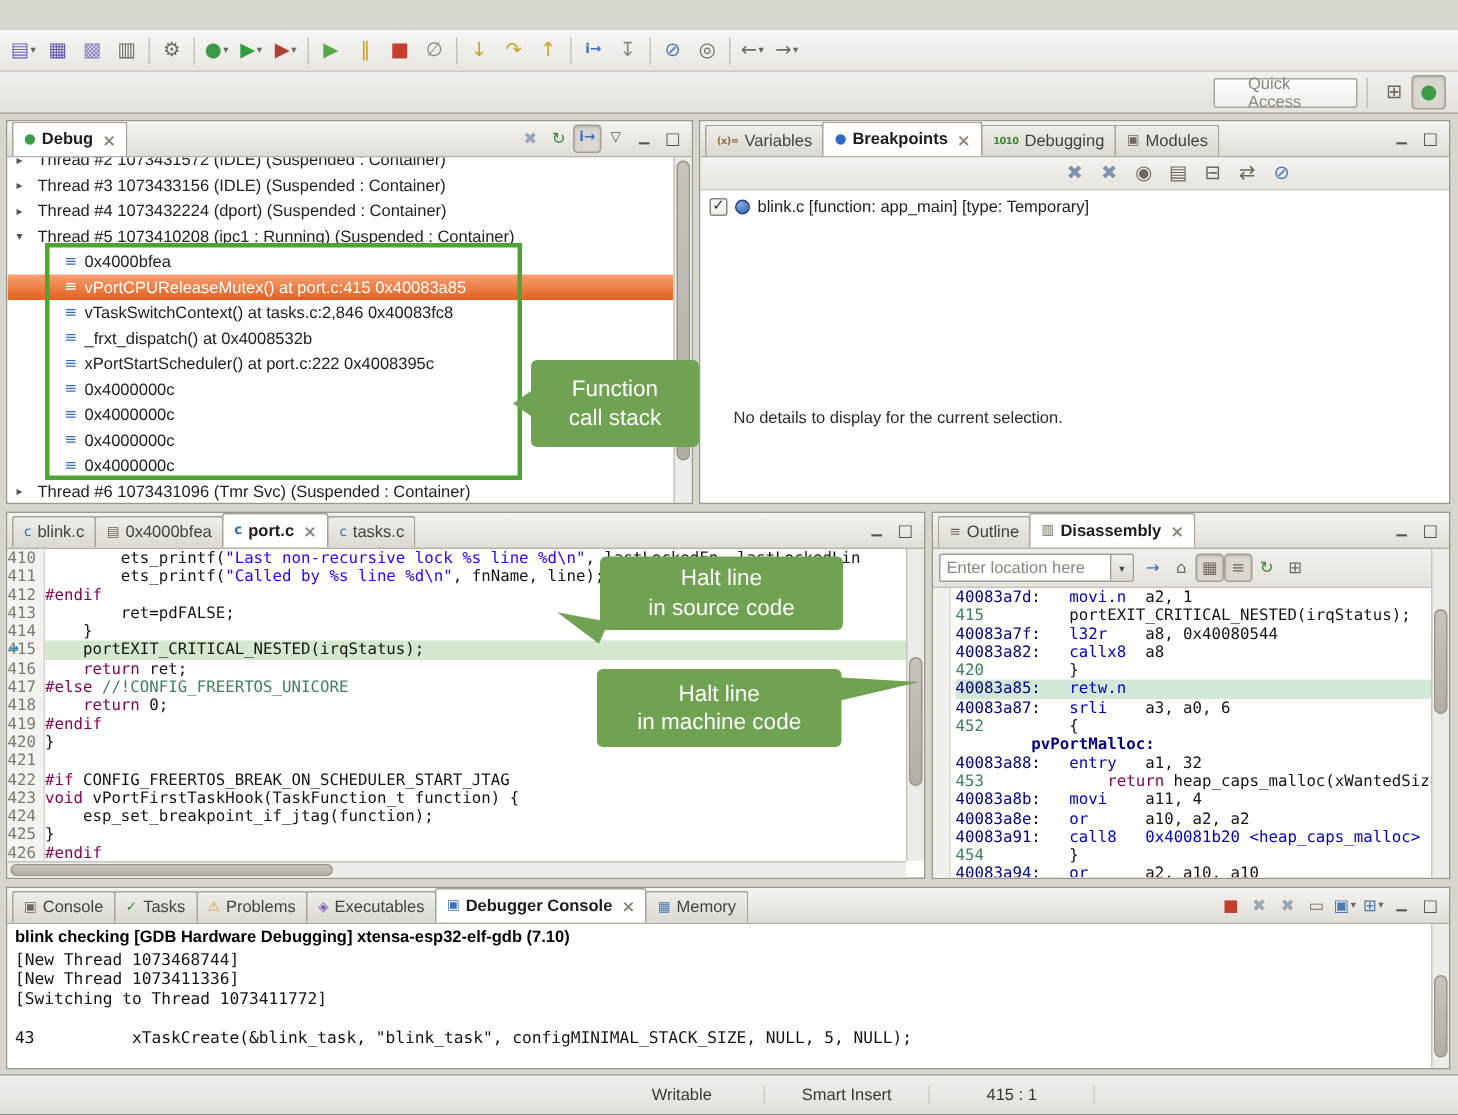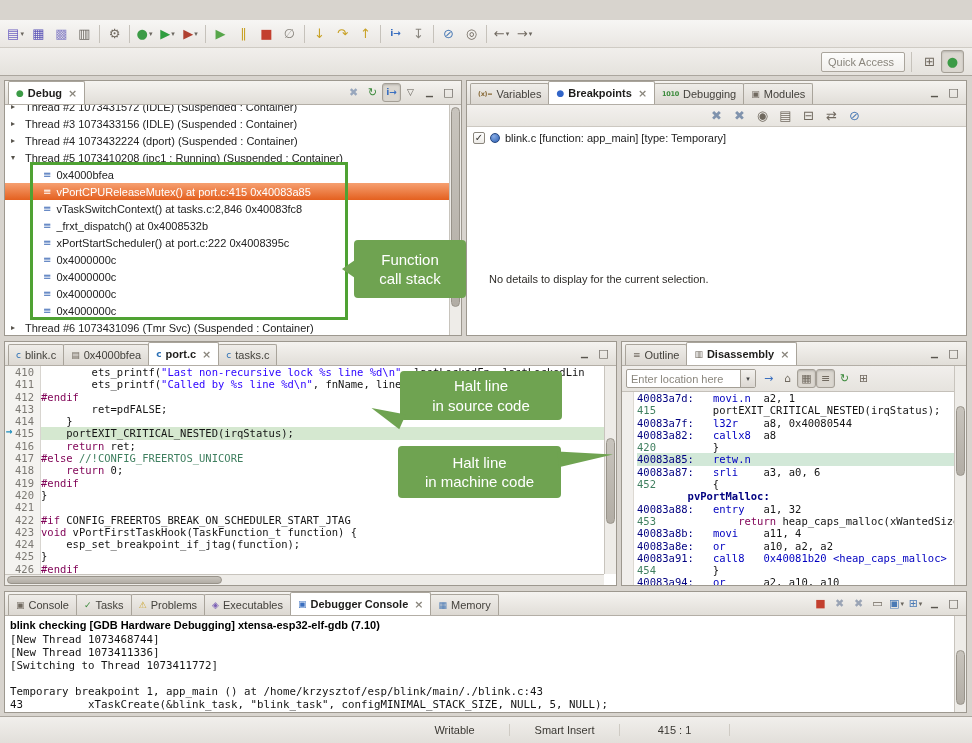--- a/index.html
+++ b/index.html
@@ -13,21 +13,21 @@
 .wtitle{font-size:11px;white-space:nowrap}
 
 .toolbar{position:absolute;top:20px;left:0;right:0;height:28px;background:linear-gradient(#f7f6f4,#e9e6e2);border-bottom:1px solid #cfcbc4;display:flex;align-items:center;padding:0 4px}
 .toolbar2{position:absolute;top:48px;left:0;right:0;height:28px;background:linear-gradient(#f1efec,#e5e2dd);border-bottom:1px solid #aba69e;display:flex;align-items:center;justify-content:flex-end;gap:6px;padding:0 8px}
 .tbi{display:inline-flex;align-items:center;justify-content:center;min-width:23px;height:23px;padding:0 1px;border:1px solid transparent;border-radius:3px;font-size:13px;line-height:1}
 .tbi .gl{display:inline-block}
 .tbi .gl.small{font-size:9px;font-weight:bold}
 .tbi .dd{font-size:7px;color:#6b675f;margin-left:1px}
 .tbi.pressed{background:#dbd7d0;border-color:#a49f96;box-shadow:inset 0 1px 2px rgba(0,0,0,.18)}
 .tbsep{width:1px;height:18px;background:#c6c2bb;margin:0 3px;align-self:center}
-.qa{width:84px;height:20px;border:1px solid #aaa59c;border-radius:2px;color:#8a867d;display:flex;align-items:center;padding:0 6px;background:linear-gradient(#fdfdfc,#f1efec)}
+.qa{width:96px;height:20px;border:1px solid #aaa59c;border-radius:2px;color:#8a867d;display:flex;align-items:center;padding:0 22px;background:linear-gradient(#fdfdfc,#f1efec)}
 .psep{width:1px;height:20px;background:#c6c2bb}
 .persp{display:flex;align-items:center}
 
 .panel{position:absolute;background:#fff;border:1px solid #9d988f}
 .phead{height:24px;background:linear-gradient(#f5f3f0,#e1ded8);border-bottom:1px solid #b3aea6;display:flex;align-items:flex-end}
 .tabs{display:flex;align-items:flex-end;flex:1;height:100%;padding:2px 0 0 3px;overflow:hidden}
 .tab{display:inline-flex;align-items:center;gap:4px;height:21px;padding:0 7px;border:1px solid #a9a49b;border-bottom:none;border-radius:2px 2px 0 0;background:linear-gradient(#efede9,#dcd8d2);margin-right:-1px;color:#44423d;white-space:nowrap}
 .tab.active{background:#fff;height:23px;font-weight:bold;color:#1e1d1b;position:relative;z-index:2}
 .tab-ic{font-size:9px;line-height:1}
 .tab-ic.small{font-size:6.5px;font-weight:bold;letter-spacing:-.3px}
@@ -53,21 +53,21 @@
 .hsb .thumb{top:1px;bottom:1px}
 
 .bp-toolbar{position:absolute;top:24px;left:0;right:0;height:22px;background:linear-gradient(#f3f1ee,#e8e5e0);border-bottom:1px solid #ccc8c1;display:flex;align-items:center;justify-content:flex-end;padding-right:100px}
 .bp-body{position:absolute;top:46px;left:0;right:0;bottom:0;background:#fff}
 .bp-row{display:flex;align-items:center;gap:5px;padding:5px 6px}
 .cb{width:12px;height:12px;border:1px solid #8a867d;border-radius:2px;background:linear-gradient(#fff,#eceae6);font-size:10px;line-height:10px;text-align:center;color:#33312c;flex:0 0 auto}
 .bp-dot{width:10px;height:10px;border-radius:50%;background:radial-gradient(circle at 35% 30%,#86abe4,#2d5fb3);border:1px solid #24457e;flex:0 0 auto}
 .bp-empty{position:absolute;left:22px;top:192px;color:#2e2c28}
 
 .ed-body{position:absolute;top:24px;left:0;right:12px;bottom:11px;display:flex;overflow:hidden;background:#fff}
-.ed-gutter{width:36px;background:#f4f3f0;border-right:1px solid #d8d5d0;font-family:"DejaVu Sans Mono",monospace;font-size:10.5px;line-height:12.3px;color:#7b7872;flex:0 0 auto}
+.ed-gutter{width:25px;background:#f4f3f0;border-right:1px solid #d8d5d0;font-family:"DejaVu Sans Mono",monospace;font-size:10.5px;line-height:12.3px;color:#7b7872;flex:0 0 auto}
 .gut-line{height:12.3px;position:relative;text-align:right;padding-right:6px}
 .gut-line .ptr{position:absolute;left:1px;top:-1px;color:#1f8fbe;font-weight:bold;font-size:11px}
 .ed-code{flex:1;font-family:"DejaVu Sans Mono",monospace;font-size:10.5px;line-height:12.3px;white-space:pre;overflow:hidden}
 .code-line{height:12.3px}
 .code-line.hl{background:#d5e8d0}
 
 .tk-plain{color:#141414}
 .tk-dir,.tk-kw{color:#7f0055;font-weight:normal}
 .tk-str{color:#2a00ff}
 .tk-com{color:#3f7f5f}
@@ -534,21 +534,20 @@
           </span>
         </div>
     </div>
     <div class="cons-body">
       <div class="cons-title">blink checking [GDB Hardware Debugging] xtensa-esp32-elf-gdb (7.10)</div>
       <div>
           <div class="cons-line">[New Thread 1073468744]</div>
           <div class="cons-line">[New Thread 1073411336]</div>
           <div class="cons-line">[Switching to Thread 1073411772]</div>
           <div class="cons-line"></div>
-          <div class="cons-line">Temporary breakpoint 1, app_main () at /home/krzysztof/esp/blink/main/./blink.c:43</div>
           <div class="cons-line">43          xTaskCreate(&amp;blink_task, "blink_task", configMINIMAL_STACK_SIZE, NULL, 5, NULL);</div>
         </div>
     </div>
     <div class="vsb">
       <div class="thumb" style="top:34px;height:55px"></div>
     </div>
   </div>
 
   <div class="statusbar">
     <div class="sspacer"></div>

